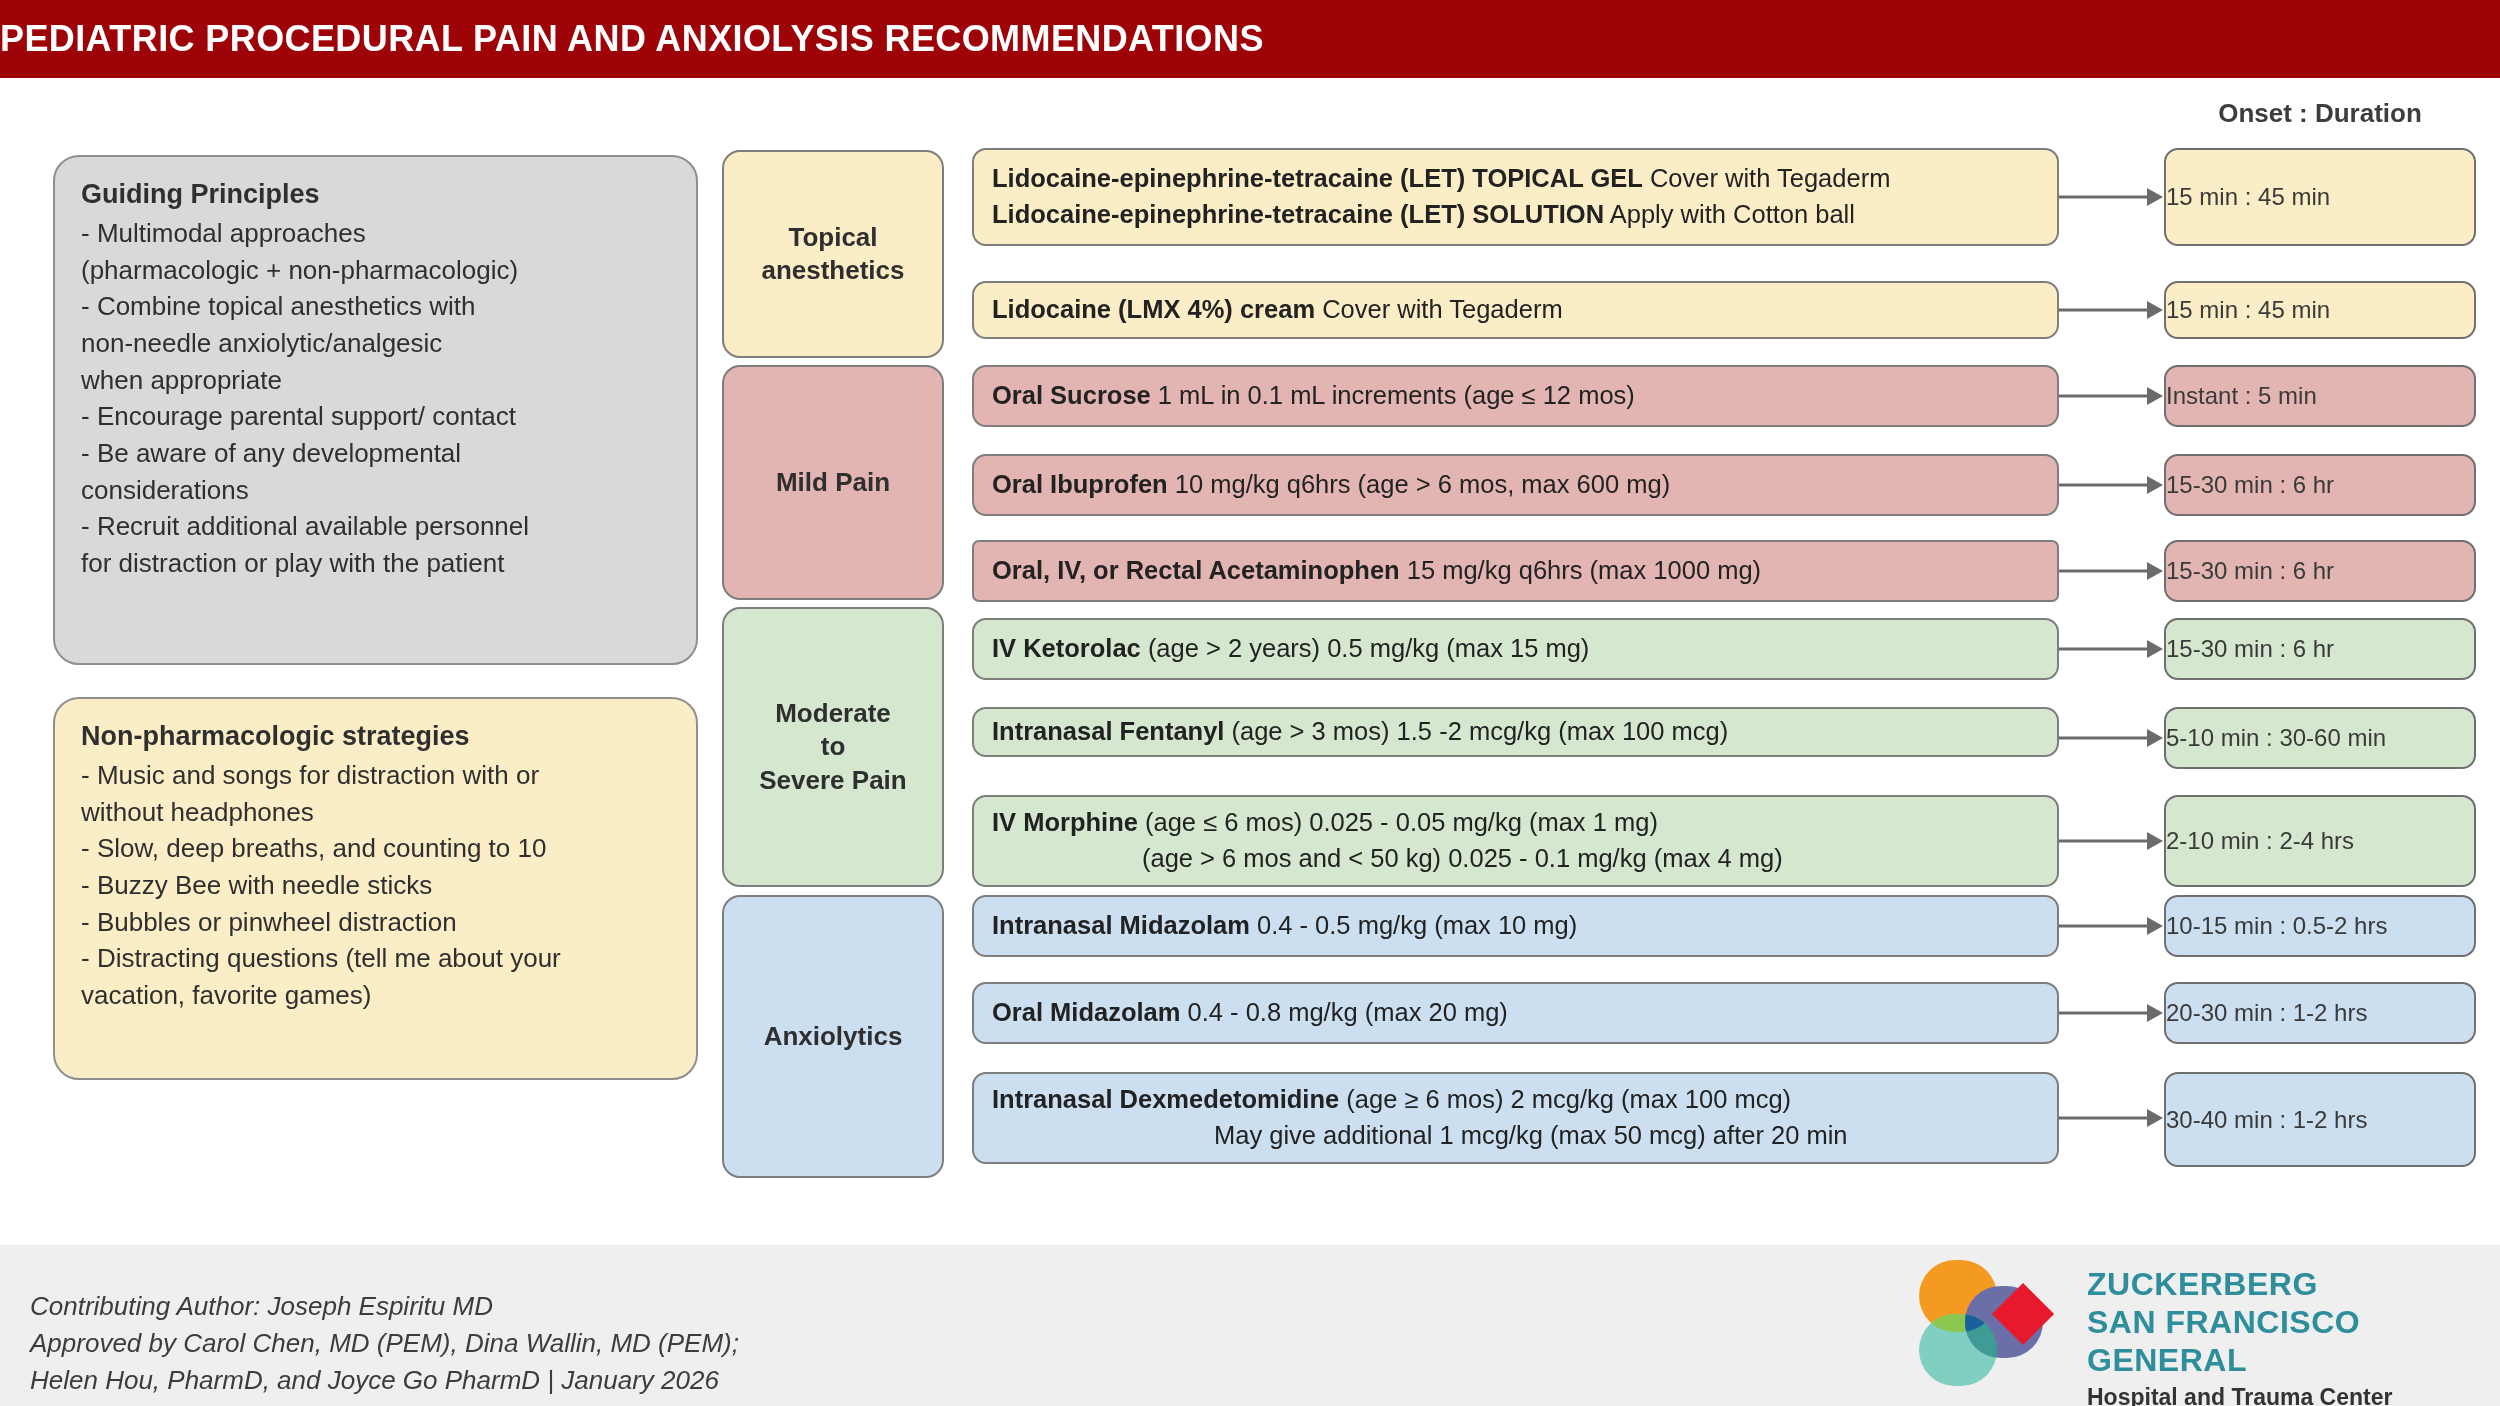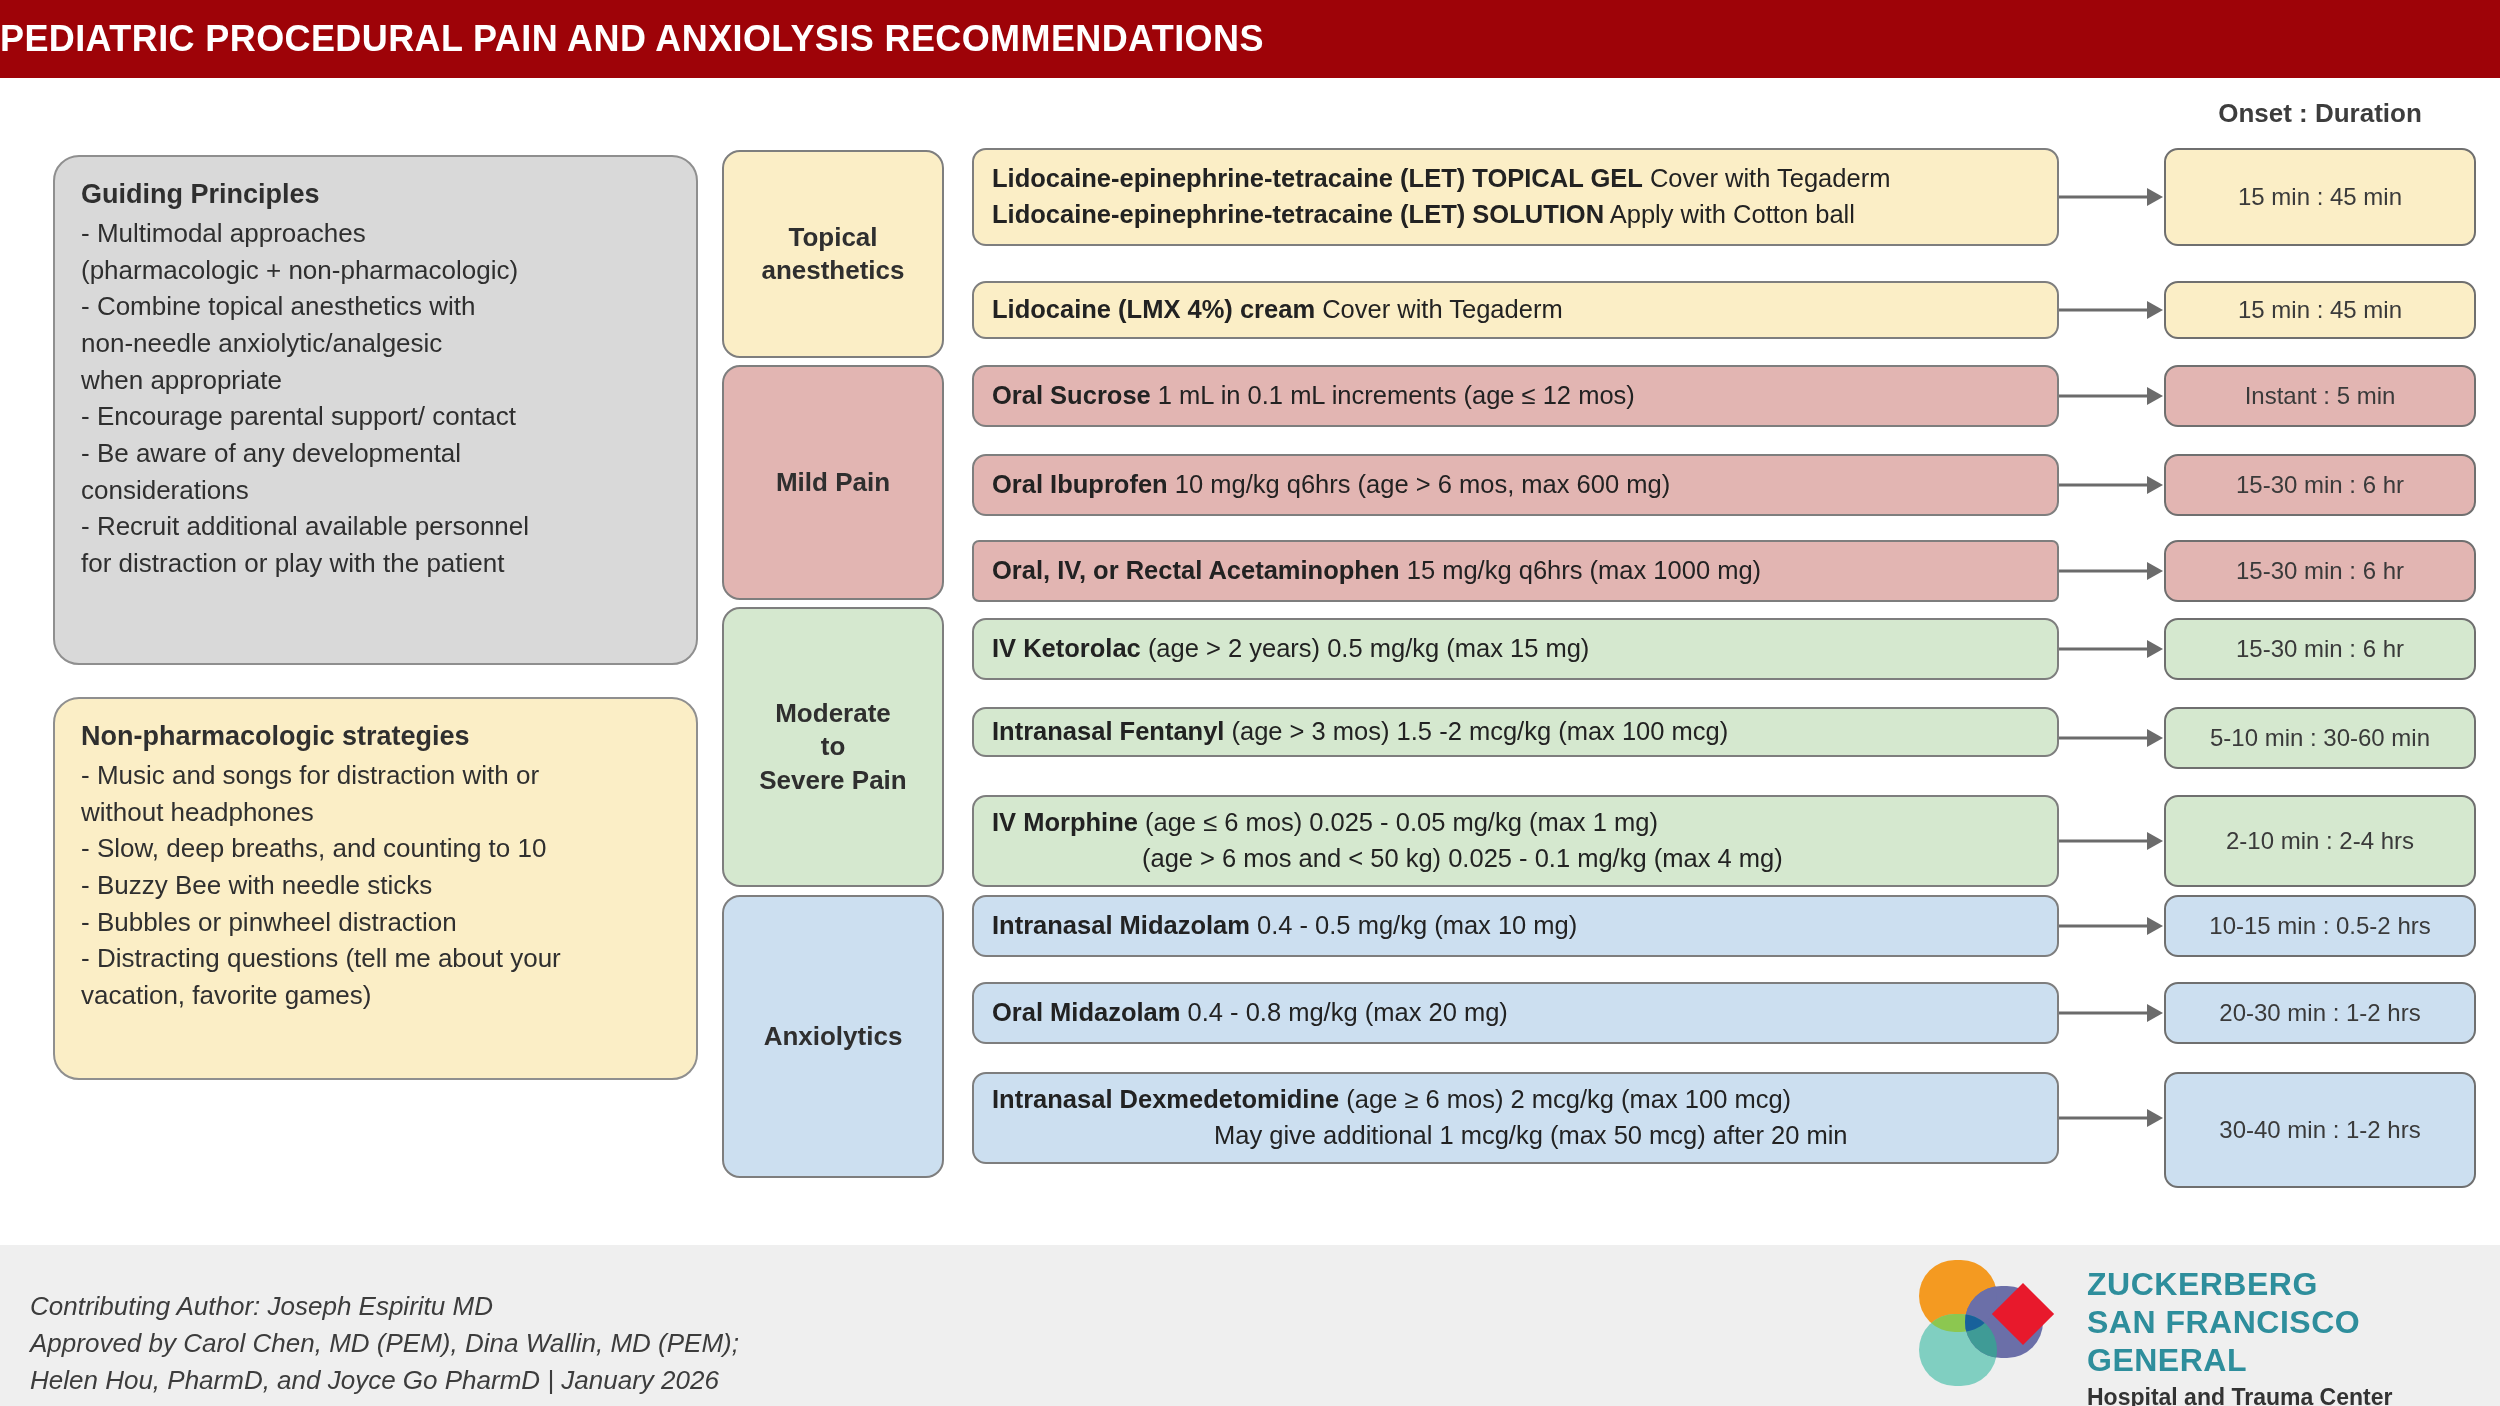--- a/index.html
+++ b/index.html
@@ -111,21 +111,20 @@
 
   
   .onset-box {
     position: absolute;
     left: 2164px;
     width: 312px;
     border-radius: 14px;
     border: 2px solid #6f6f6f;
     display: flex;
     align-items: center;
-    justify-content: center;
     font-size: 24px;
     color: #3a3a3a;
     text-align: center;
   }
 
   
   .c-topical   { background: #fbeec6; }
   .c-mild      { background: #e2b5b2; }
   .c-moderate  { background: #d5e8cf; }
   .c-anx       { background: #ccdff0; }
@@ -380,21 +379,21 @@
 </div>
 <div class="onset-box c-moderate" style="top:795px; height:92px;">
   <span>2-10 min : 2-4 hrs</span>
 </div>
 <div class="onset-box c-anx" style="top:895px; height:62px;">
   <span>10-15 min : 0.5-2 hrs</span>
 </div>
 <div class="onset-box c-anx" style="top:982px; height:62px;">
   <span>20-30 min : 1-2 hrs</span>
 </div>
-<div class="onset-box c-anx" style="top:1072px; height:116px;">
+<div class="onset-box c-anx" style="top:1072px; height:95px;">
   <span>30-40 min : 1-2 hrs</span>
 </div>
 
 <div class="footer-bar"></div>
 <div class="footer-text">
   <div>Contributing Author: Joseph Espiritu MD</div>
   <div>Approved by Carol Chen, MD (PEM), Dina Wallin, MD (PEM);</div>
   <div>Helen Hou, PharmD, and Joyce Go PharmD |  January 2026</div>
 </div>
 

